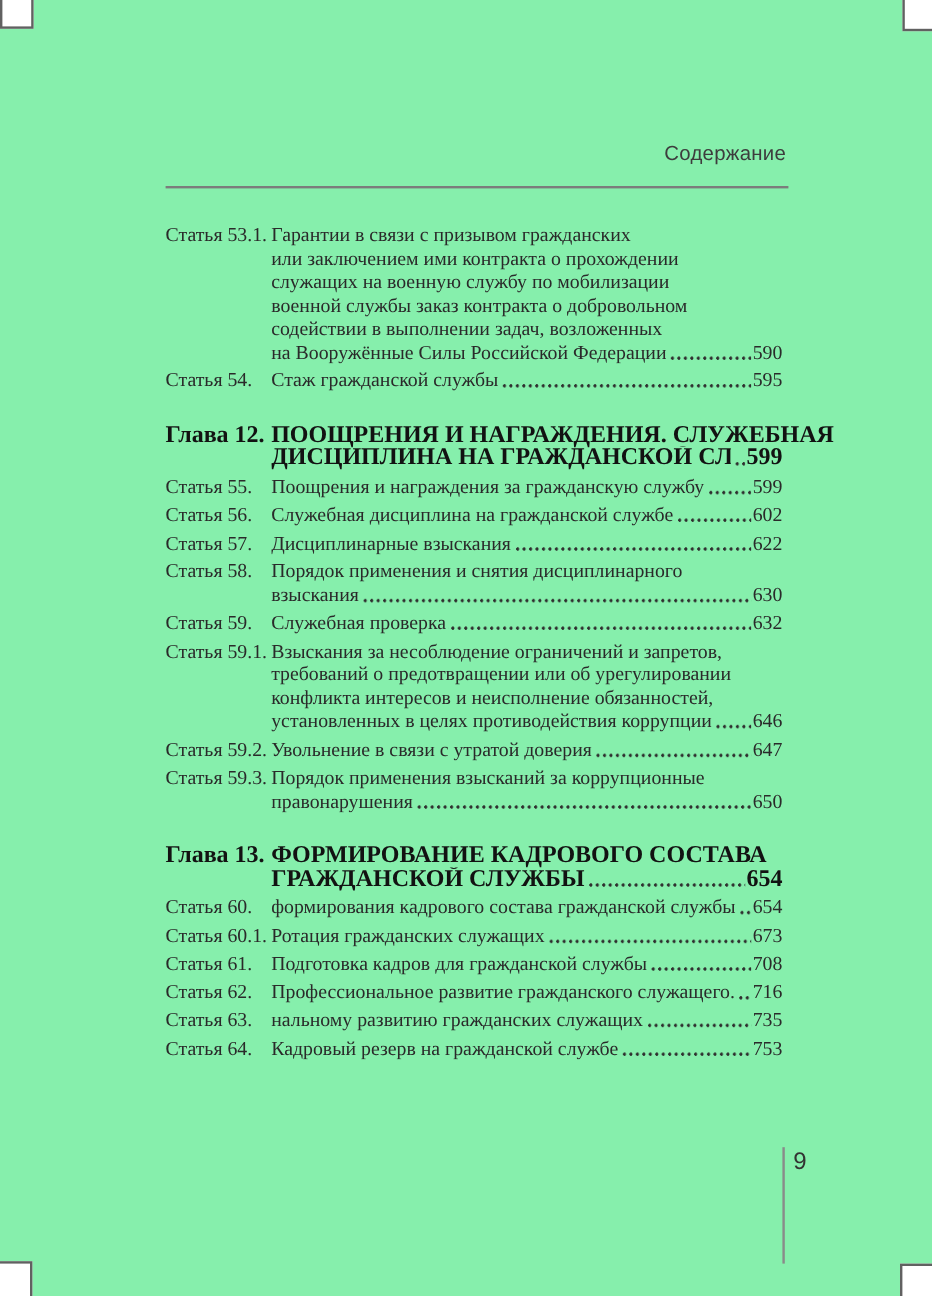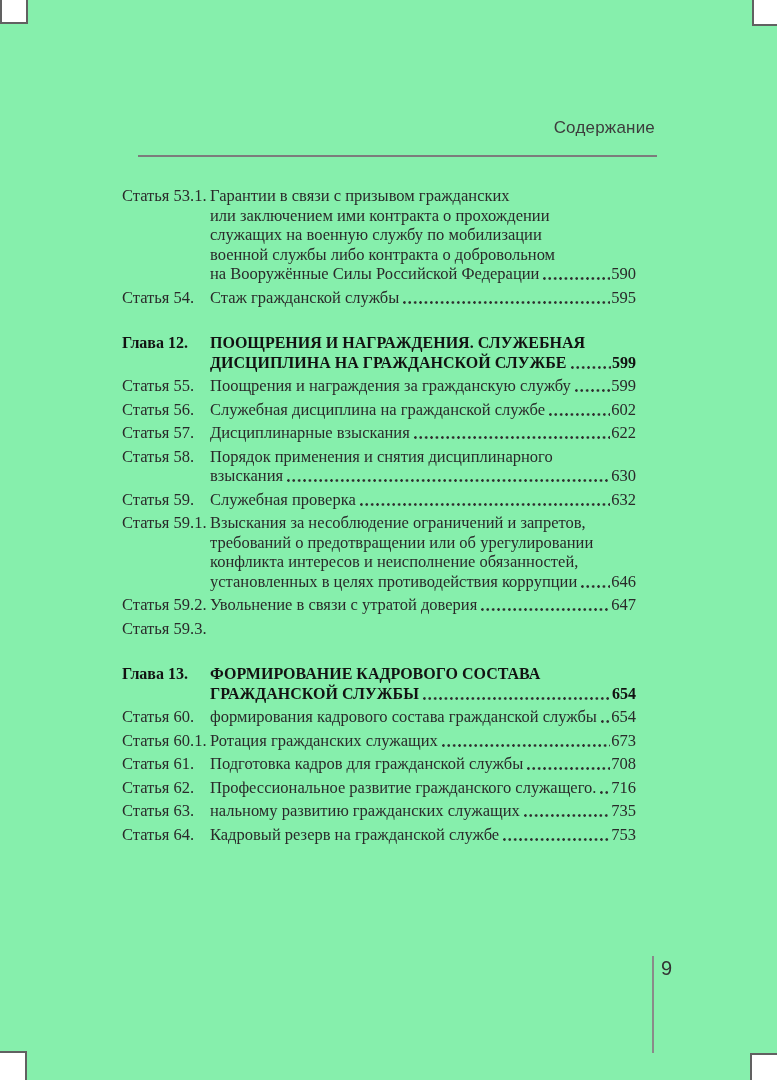--- a/index.html
+++ b/index.html
@@ -15,23 +15,23 @@
   .corner.bl{left:-31px;top:1051px;width:58px;height:60px;}
   .corner.br{left:750px;top:1053px;width:60px;height:60px;}
 
   .running-head{
     position:absolute;top:118px;right:122px;
     font-family:"Liberation Sans","DejaVu Sans",sans-serif;
     font-size:17px;color:#3d3d3d;letter-spacing:0.2px;
   }
   .head-rule{position:absolute;top:155px;left:138px;width:519px;height:2px;background:#7c7c7c;}
 
-  .toc{position:absolute;left:122px;top:186px;width:514px;font-size:16.5px;}
+  .toc{position:absolute;left:138px;top:186px;width:514px;font-size:16.5px;}
   .entry{display:flex;margin-bottom:4px;}
-  .entry.chapter{font-weight:bold;color:#121212;margin-top:26px;font-size:16px;}
+  .entry.chapter{font-weight:bold;color:#121212;margin-top:26px;font-size:20px;}
   .entry-label{flex:0 0 88px;white-space:nowrap;line-height:19.5px;}
   .entry-body{flex:1 1 auto;min-width:0;}
   .entry-line{line-height:19.5px;white-space:nowrap;}
   .line-last{display:flex;align-items:flex-start;}
   .line-text{flex:0 1 auto;overflow:hidden;white-space:nowrap;}
   .leader{
     flex:1 1 auto;min-width:10px;align-self:stretch;margin:0 1px 0 2px;
     background-image:radial-gradient(circle at 1.4px 1.4px,#2e2e2e 1.05px,rgba(0,0,0,0) 1.5px);
     background-size:5.4px 2.8px;background-repeat:repeat-x;
     background-position:2px calc(100% - 3.5px);
@@ -58,21 +58,22 @@
   <div class="running-head">Содержание</div>
   <div class="head-rule"></div>
 
   <div class="toc">
   <div class="entry">
     <div class="entry-label">Статья 53.1.</div>
     <div class="entry-body">
           <div class="entry-line">Гарантии в связи с призывом гражданских</div>
           <div class="entry-line">или заключением ими контракта о прохождении</div>
           <div class="entry-line">служащих на военную службу по мобилизации</div>
-          <div class="entry-line">военной службы либо контракта о добровольном</div>
+          <div class="entry-line">военной службы заказ контракта о добровольном</div>
+          <div class="entry-line">содействии в выполнении задач, возложенных</div>
           <div class="entry-line line-last">
             <span class="line-text">на Вооружённые Силы Российской Федерации</span>
             <span class="leader"></span>
             <span class="pagenum">590</span>
           </div>
         </div>
   </div>
 
   <div class="entry">
     <div class="entry-label">Статья 54.</div>
@@ -173,20 +174,28 @@
           <div class="entry-line line-last">
             <span class="line-text">Увольнение в связи с утратой доверия</span>
             <span class="leader"></span>
             <span class="pagenum">647</span>
           </div>
         </div>
   </div>
 
   <div class="entry">
     <div class="entry-label">Статья 59.3.</div>
+    <div class="entry-body">
+          <div class="entry-line">Порядок применения взысканий за коррупционные</div>
+          <div class="entry-line line-last">
+            <span class="line-text">правонарушения</span>
+            <span class="leader"></span>
+            <span class="pagenum">650</span>
+          </div>
+        </div>
   </div>
 
   <div class="entry chapter">
     <div class="entry-label">Глава 13.</div>
     <div class="entry-body">
           <div class="entry-line">ФОРМИРОВАНИЕ КАДРОВОГО СОСТАВА</div>
           <div class="entry-line line-last">
             <span class="line-text">ГРАЖДАНСКОЙ СЛУЖБЫ</span>
             <span class="leader"></span>
             <span class="pagenum">654</span>

